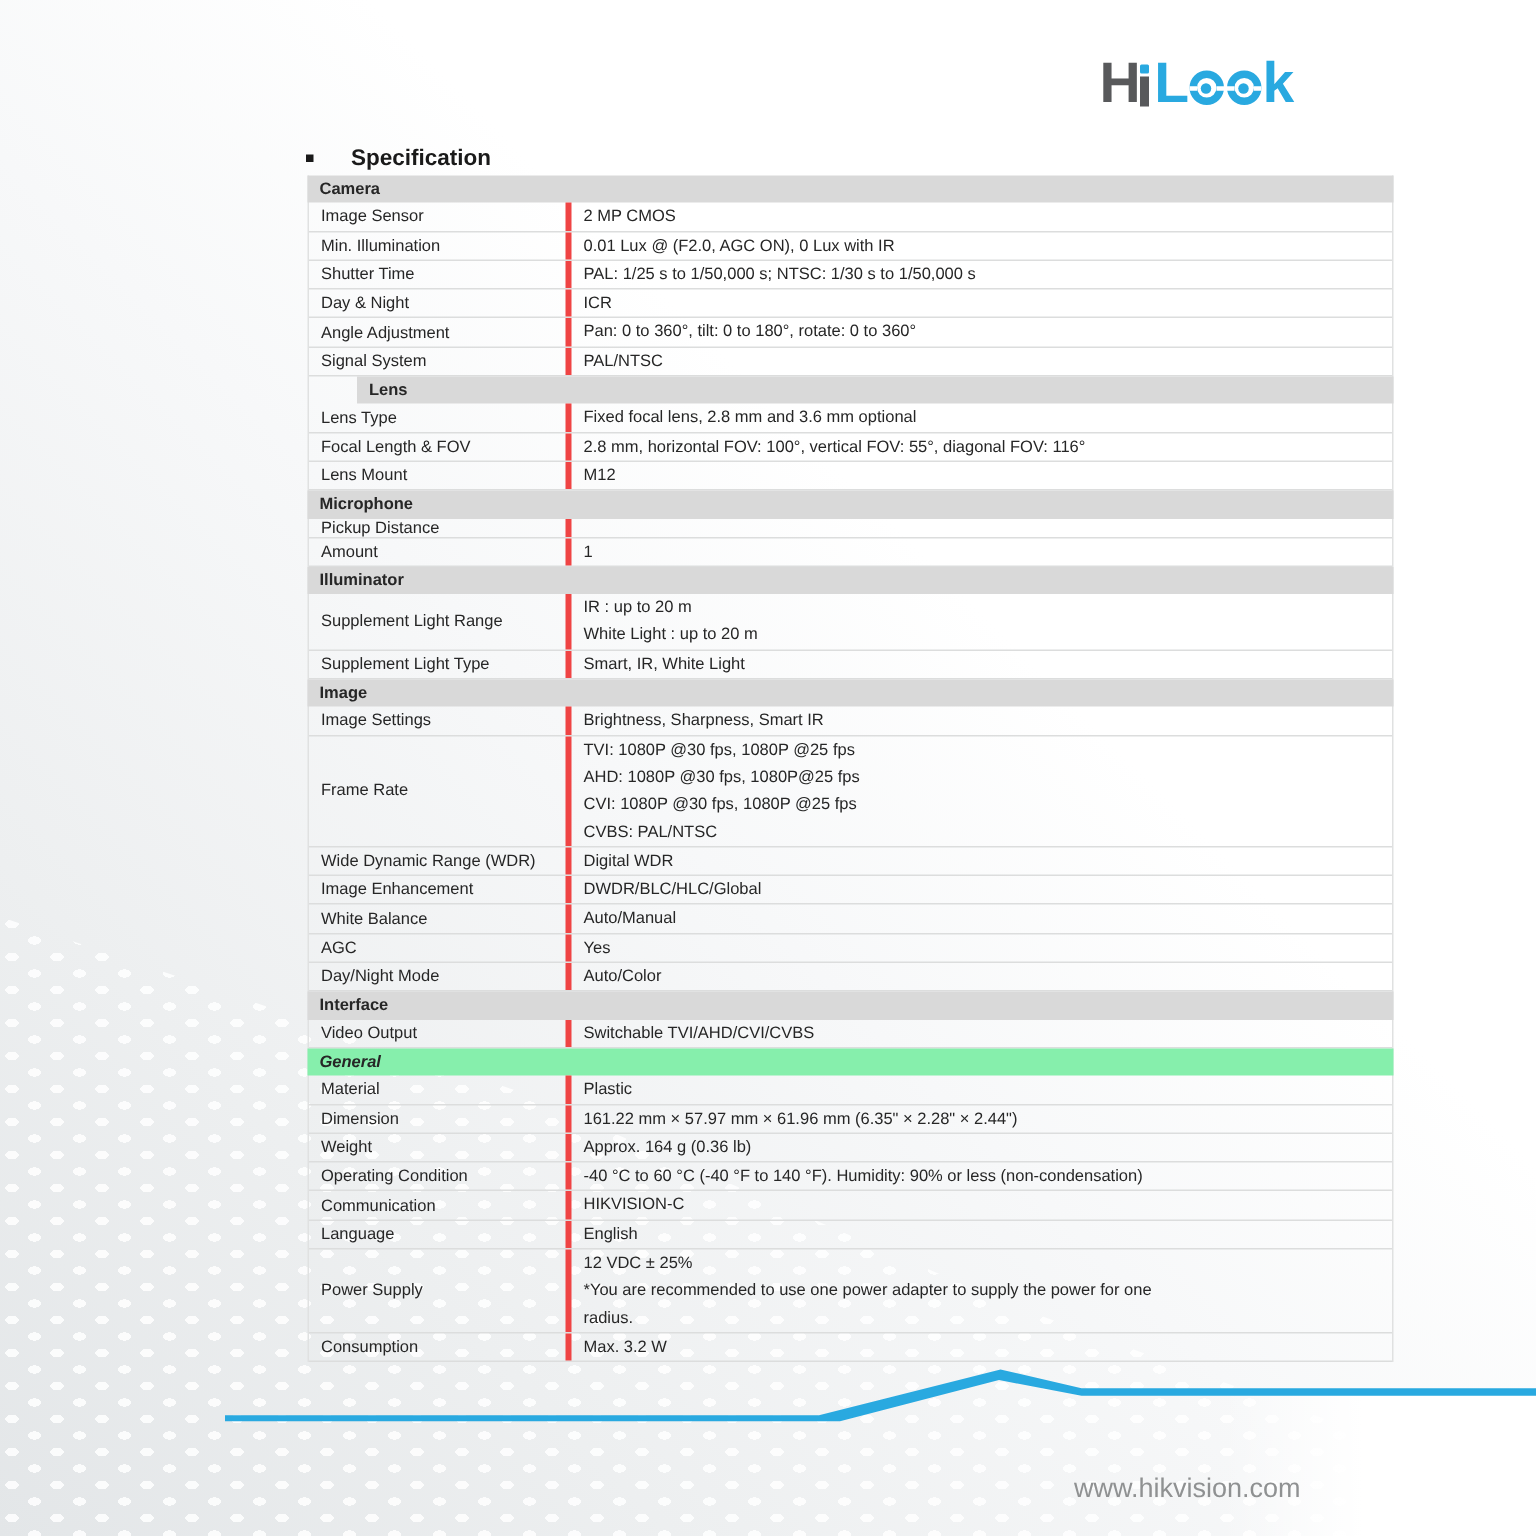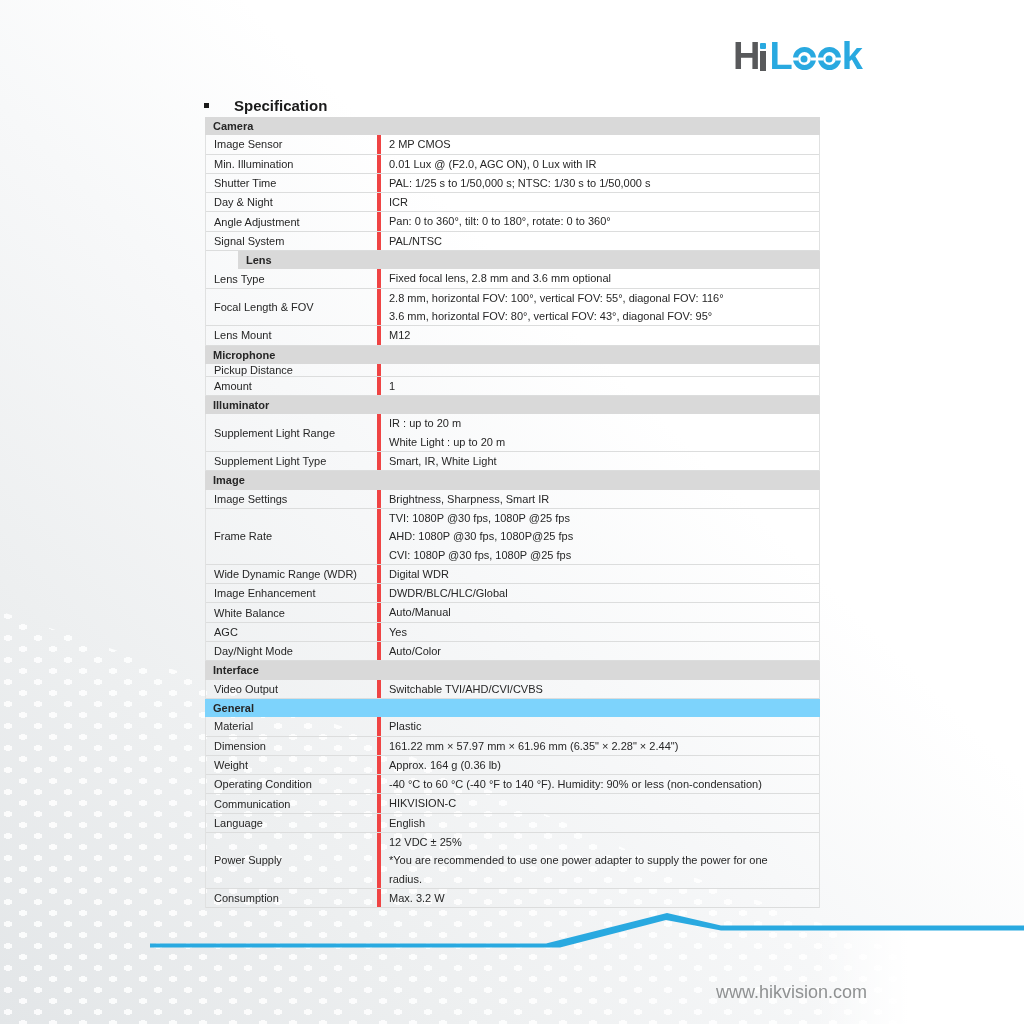--- a/index.html
+++ b/index.html
@@ -49,21 +49,21 @@
   }
   
   .title {
     position:absolute; left:204px; top:97px; z-index:2;
     display:flex; align-items:center; gap:25px;
     font-size:15px; font-weight:bold; color:#1a1a1a;
   }
   .bullet { width:5px; height:5px; background:#1a1a1a; flex:0 0 auto; }
   
   .spec-table {
-    position:absolute; left:205px; top:117px; width:615px; z-index:2;
+    position:absolute; left:205px; top:117px; width:724px; z-index:2;
     font-size:11px; color:#262626; box-sizing:border-box;
     border-left:1px solid #e0e1e1; border-right:1px solid #e0e1e1;
   }
   .sec-header {
     height:18.3px; line-height:18.3px; background:#d9d9d9;
     font-weight:bold; padding-left:8px; margin:0 -1px;
   }
   .row { display:flex; border-bottom:1px solid #dcdddd; background:transparent; }
   .cell { box-sizing:border-box; }
   .cell.label {
@@ -150,21 +150,20 @@
       <div class="row">
     <div class="cell label">Lens Type</div>
     <div class="cell value">
           <div class="vline">Fixed focal lens, 2.8 mm and 3.6 mm optional</div>
         </div>
   </div>
       <div class="row">
     <div class="cell label">Focal Length &amp; FOV</div>
     <div class="cell value">
           <div class="vline">2.8 mm, horizontal FOV: 100°, vertical FOV: 55°, diagonal FOV: 116°</div>
-          <div class="vline">3.6 mm, horizontal FOV: 80°, vertical FOV: 43°, diagonal FOV: 95°</div>
         </div>
   </div>
       <div class="row">
     <div class="cell label">Lens Mount</div>
     <div class="cell value">
           <div class="vline">M12</div>
         </div>
   </div>
       <div class="sec-header" style="background: rgb(217, 217, 217);">Microphone</div>
       <div class="row">
@@ -196,20 +195,21 @@
     <div class="cell value">
           <div class="vline">Brightness, Sharpness, Smart IR</div>
         </div>
   </div>
       <div class="row">
     <div class="cell label">Frame Rate</div>
     <div class="cell value">
           <div class="vline">TVI: 1080P @30 fps, 1080P @25 fps</div>
           <div class="vline">AHD: 1080P @30 fps, 1080P@25 fps</div>
           <div class="vline">CVI: 1080P @30 fps, 1080P @25 fps</div>
+          <div class="vline">CVBS: PAL/NTSC</div>
         </div>
   </div>
       <div class="row">
     <div class="cell label">Wide Dynamic Range (WDR)</div>
     <div class="cell value">
           <div class="vline">Digital WDR</div>
         </div>
   </div>
       <div class="row">
     <div class="cell label">Image Enhancement</div>
@@ -235,21 +235,21 @@
           <div class="vline">Auto/Color</div>
         </div>
   </div>
       <div class="sec-header" style="background: rgb(217, 217, 217);">Interface</div>
       <div class="row">
     <div class="cell label">Video Output</div>
     <div class="cell value">
           <div class="vline">Switchable TVI/AHD/CVI/CVBS</div>
         </div>
   </div>
-      <div class="sec-header" style="background: #7dd3fc;">General</div>
+      <div class="sec-header" style="background: #86efac; font-style: italic;">General</div>
       <div class="row">
     <div class="cell label">Material</div>
     <div class="cell value">
           <div class="vline">Plastic</div>
         </div>
   </div>
       <div class="row">
     <div class="cell label">Dimension</div>
     <div class="cell value">
           <div class="vline">161.22 mm × 57.97 mm × 61.96 mm (6.35" × 2.28" × 2.44")</div>

